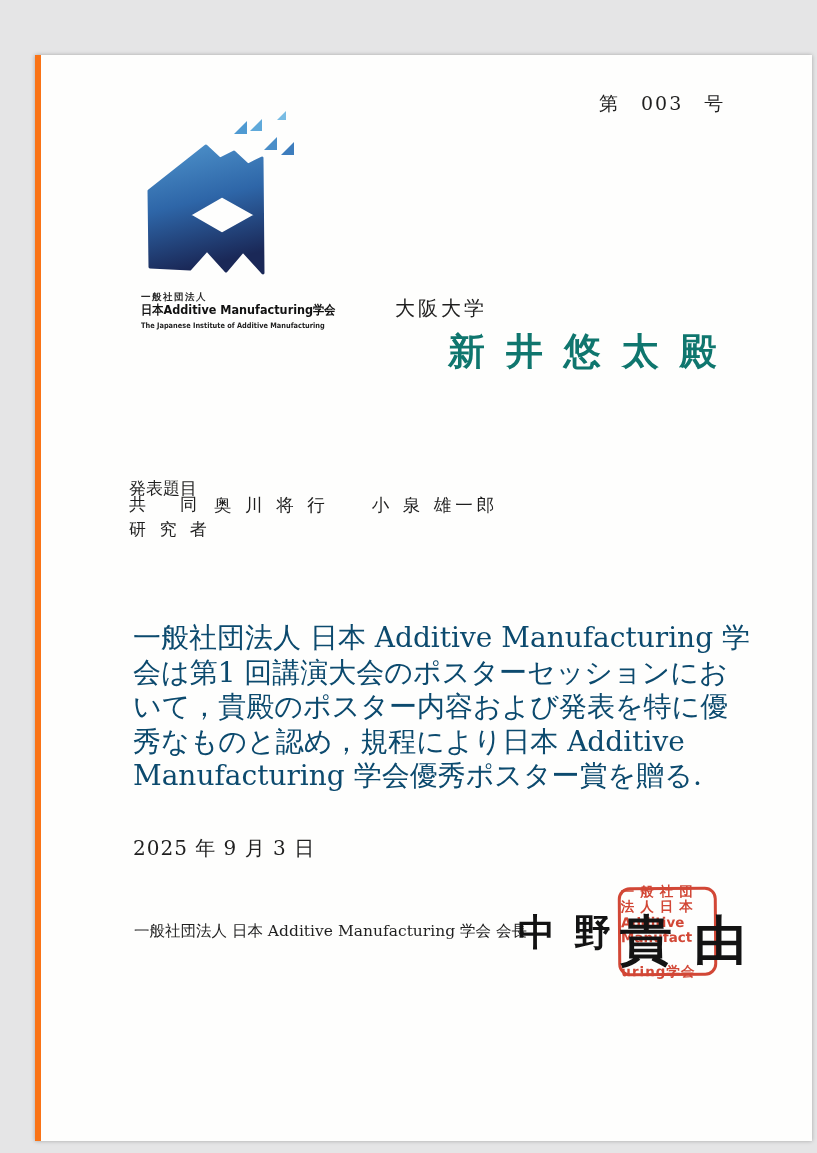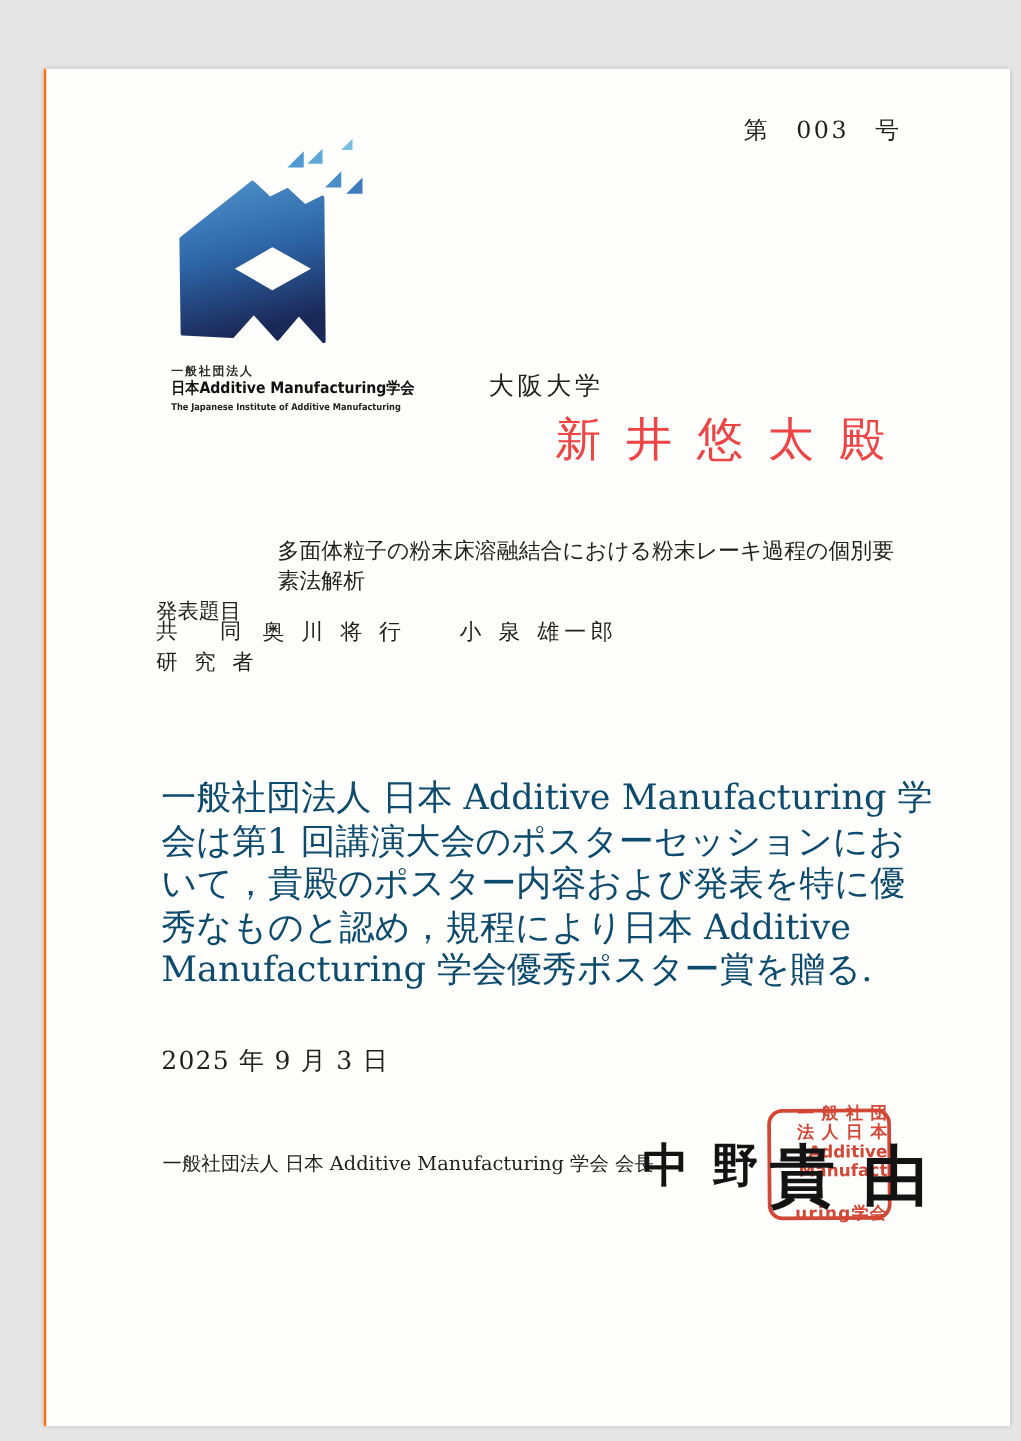--- a/index.html
+++ b/index.html
@@ -5,21 +5,21 @@
   html,body{margin:0;padding:0;}
   body{
     width:817px;height:1153px;overflow:hidden;
     background:#e5e5e6;
     font-family:"DejaVu Serif","Liberation Serif",serif;
   }
   .scan{position:relative;width:817px;height:1153px;}
   .paper{
     position:absolute;left:35px;top:55px;width:771px;height:1086px;
     background:#fefefd;
-    border-left:2px solid #f97316;
+    border-left:6px solid #f97316;
     box-shadow:0 0 4px rgba(0,0,0,.28);
     color:#1f1f1f;
   }
   .abs{position:absolute;white-space:nowrap;}
 
   .doc-number{left:558px;top:36px;font-size:19px;letter-spacing:2px;}
 
   .logo-mark{left:105px;top:56px;width:150px;height:165px;}
   .org-type{
     left:100px;top:236px;font-family:"DejaVu Sans","Liberation Sans",sans-serif;
@@ -31,42 +31,42 @@
     color:#111;
   }
   .org-en{
     left:100px;top:266px;font-family:"DejaVu Sans","Liberation Sans",sans-serif;
     font-weight:bold;font-size:7.5px;transform:scaleX(.88);transform-origin:left top;
     color:#222;
   }
 
   .award-title{left:316px;top:170px;font-size:50px;font-weight:600;letter-spacing:1px;color:#191919;}
   .affiliation{left:354px;top:240px;font-size:20px;letter-spacing:3px;font-weight:500;}
-  .recipient{left:407px;top:272px;font-size:37px;font-weight:400;letter-spacing:4px;color:#ef4444;}
+  .recipient{left:407px;top:272px;font-size:37px;font-weight:700;letter-spacing:4px;color:#0f766e;}
 
   .pres-label{left:88px;top:375px;font-size:17px;font-weight:500;margin-top:47px;}
   .pres-title{left:185px;top:375px;font-size:17.5px;line-height:23.5px;font-weight:500;}
   .pres-title div{white-space:nowrap;}
   .co-label1{left:88px;top:438px;font-size:17px;}
   .co-label2{left:88px;top:463px;font-size:17px;letter-spacing:4px;}
   .co-names{left:173px;top:438px;font-size:17.5px;letter-spacing:4px;}
 
   .citation{left:92px;top:566px;font-size:28px;line-height:34.5px;color:#0c4a6e;}
   .citation div{white-space:nowrap;}
 
   .cert-date{left:92px;top:780px;font-size:20px;letter-spacing:1px;}
 
   .sig-org{left:93px;top:866px;font-size:15.5px;}
   .sig-surname{left:477px;top:853px;font-size:37px;font-weight:600;letter-spacing:3px;color:#131313;z-index:5;}
   .sig-given{left:579px;top:851px;font-size:52px;font-weight:600;letter-spacing:2px;color:#131313;z-index:5;}
 
   .seal{
     left:577px;top:832px;width:99px;height:89px;box-sizing:border-box;
     border:3px solid #cf3a27;border-radius:12px;z-index:2;opacity:.93;
-    display:flex;flex-direction:column;justify-content:center;align-items:flex-end;
+    display:flex;flex-direction:column;justify-content:center;align-items:flex-start;
     color:#cf3a27;font-family:"DejaVu Sans","Liberation Sans",sans-serif;
     font-weight:bold;font-size:13.5px;line-height:15.5px;
     transform:rotate(-.4deg);
   }
   .seal div{white-space:nowrap;}
   .seal .seal-cjk{letter-spacing:6px;margin-right:-6px;}
   .seal .seal-mix{letter-spacing:1px;margin-top:18px;}
 </style>
 </head>
 <body>
@@ -94,24 +94,20 @@
     </svg>
 
     <div class="abs org-type">一般社団法人</div>
     <div class="abs org-name">日本Additive Manufacturing学会</div>
     <div class="abs org-en">The Japanese Institute of Additive Manufacturing</div>
 
     <div class="abs affiliation">大阪大学</div>
     <div class="abs recipient">新 井 悠 太 殿</div>
 
     <div class="abs pres-label">発表題目</div>
-    <div class="abs pres-title">
-      <div>多面体粒子の粉末床溶融結合における粉末レーキ過程の個別要</div>
-      <div>素法解析</div>
-    </div>
 
     <div class="abs co-label1">共　　同</div>
     <div class="abs co-label2">研 究 者</div>
     <div class="abs co-names">奥 川 将 行　　小 泉 雄一郎</div>
 
     <div class="abs citation">
       <div>一般社団法人 日本 Additive Manufacturing 学</div>
       <div>会は第1 回講演大会のポスターセッションにお</div>
       <div>いて，貴殿のポスター内容および発表を特に優</div>
       <div>秀なものと認め，規程により日本 Additive</div>

